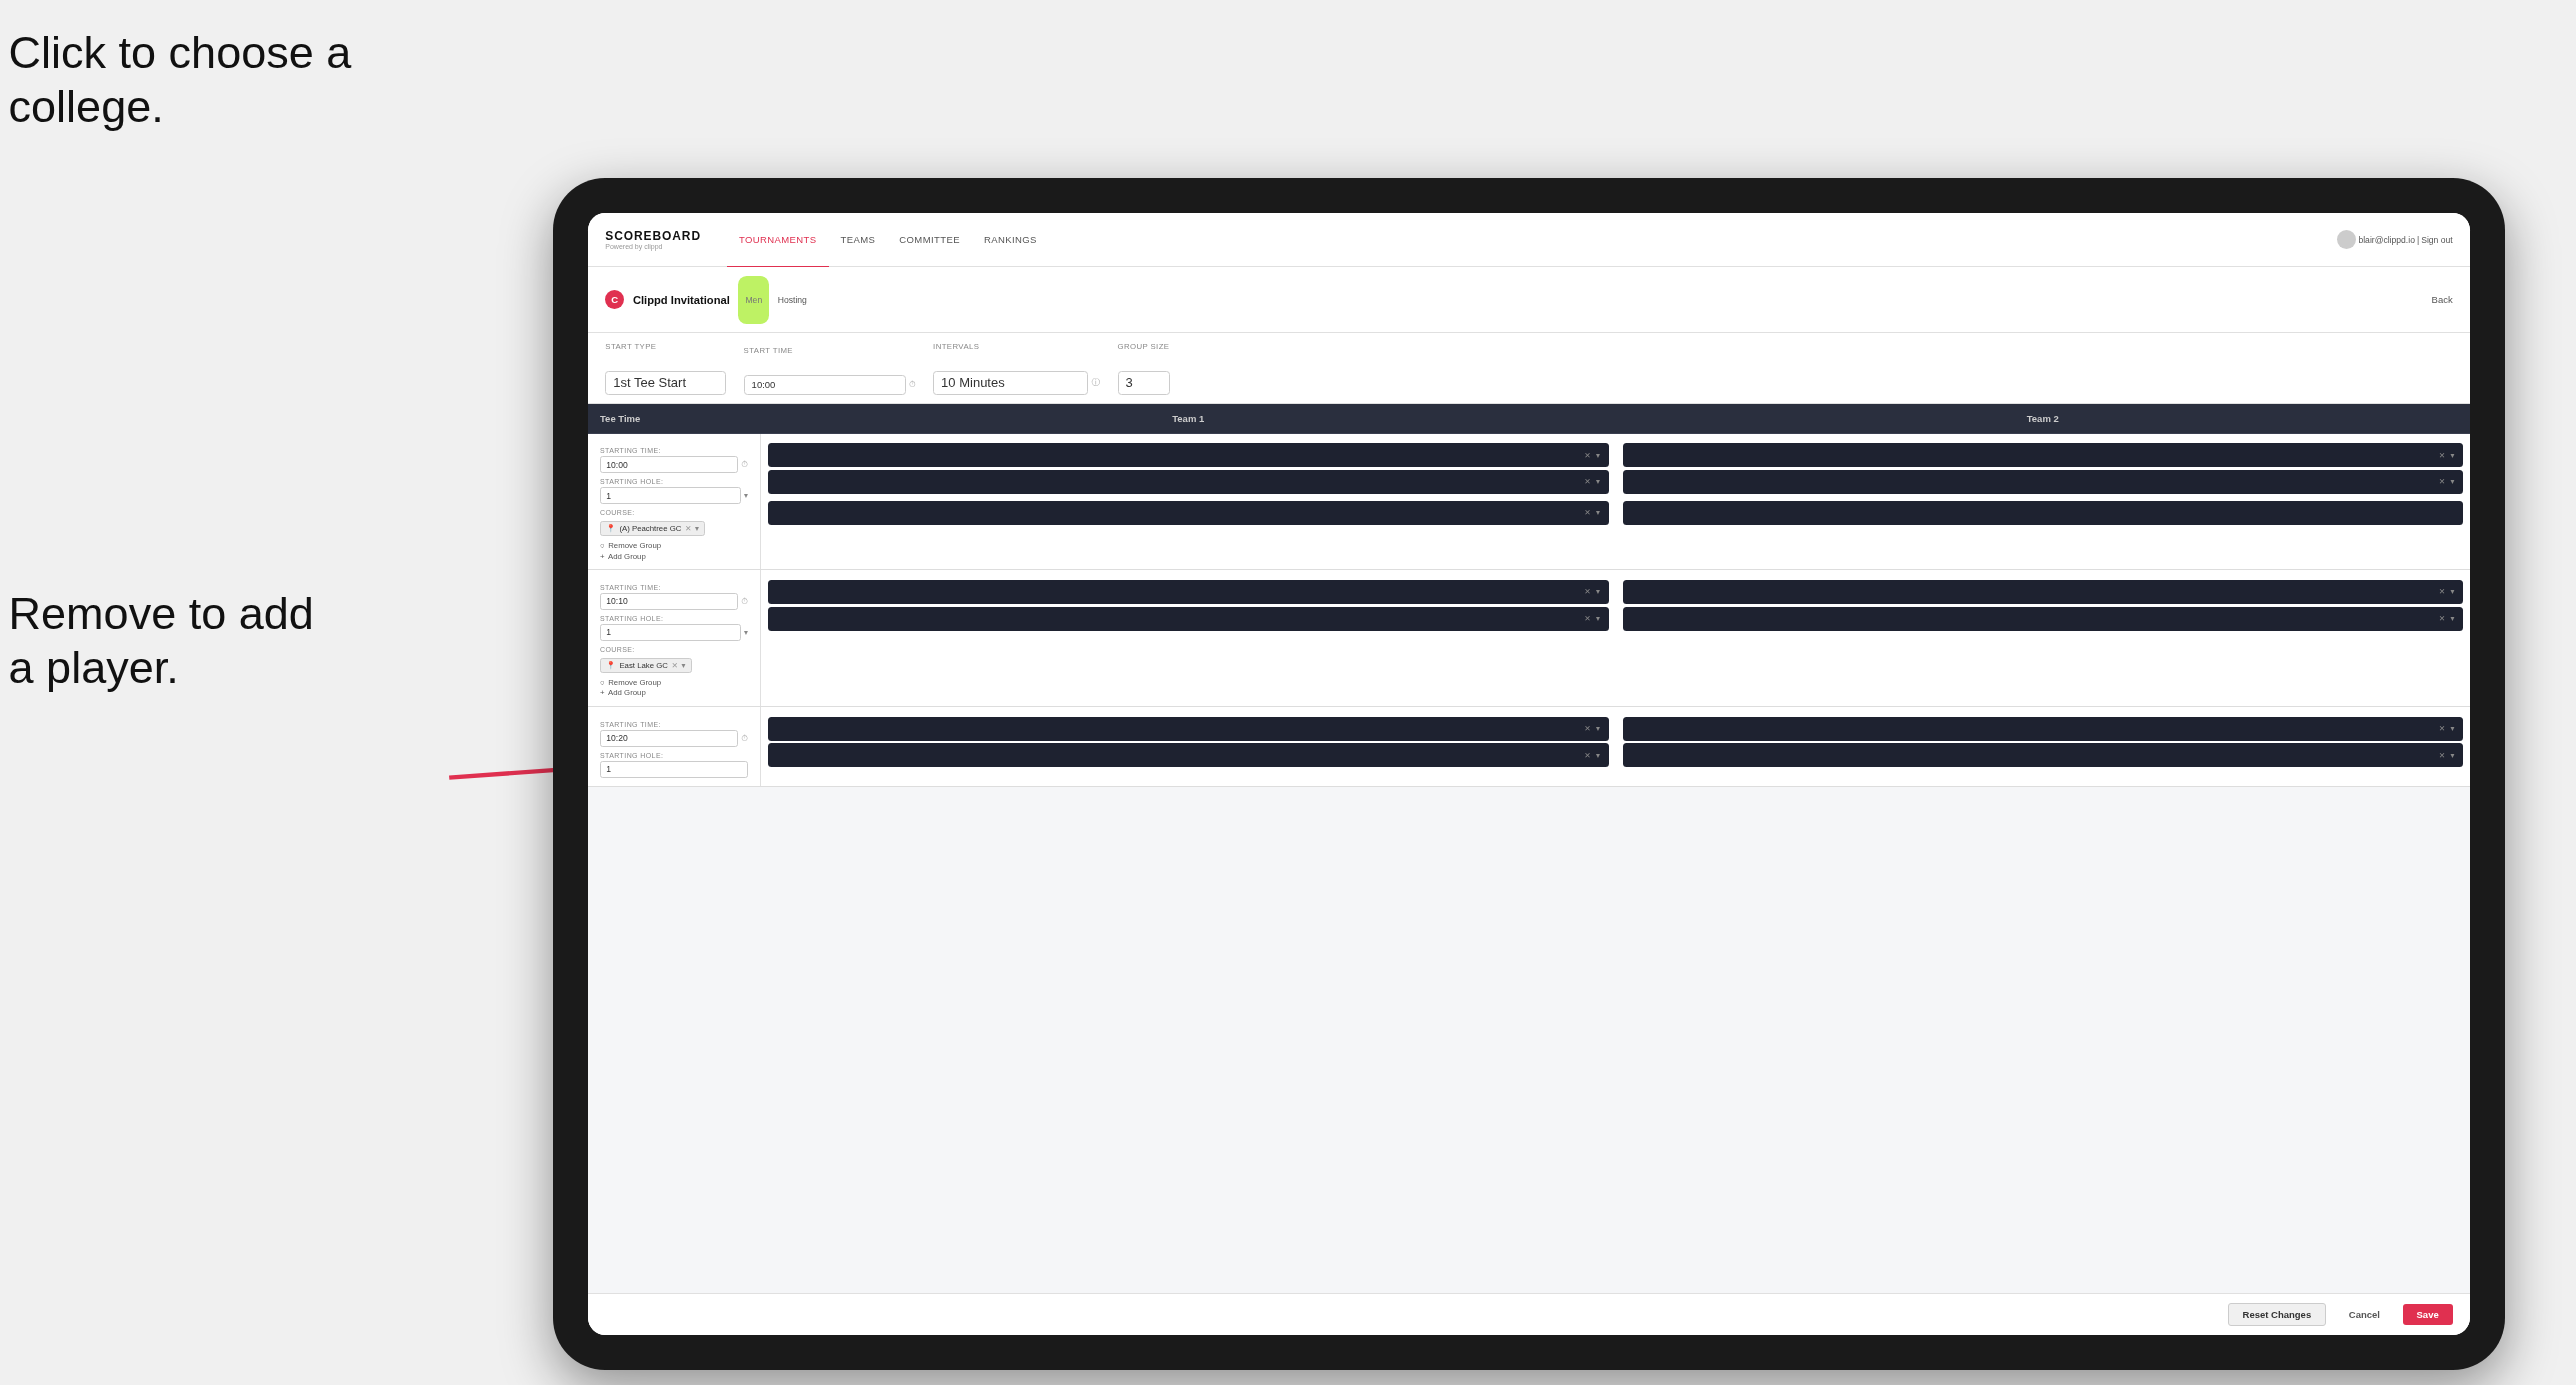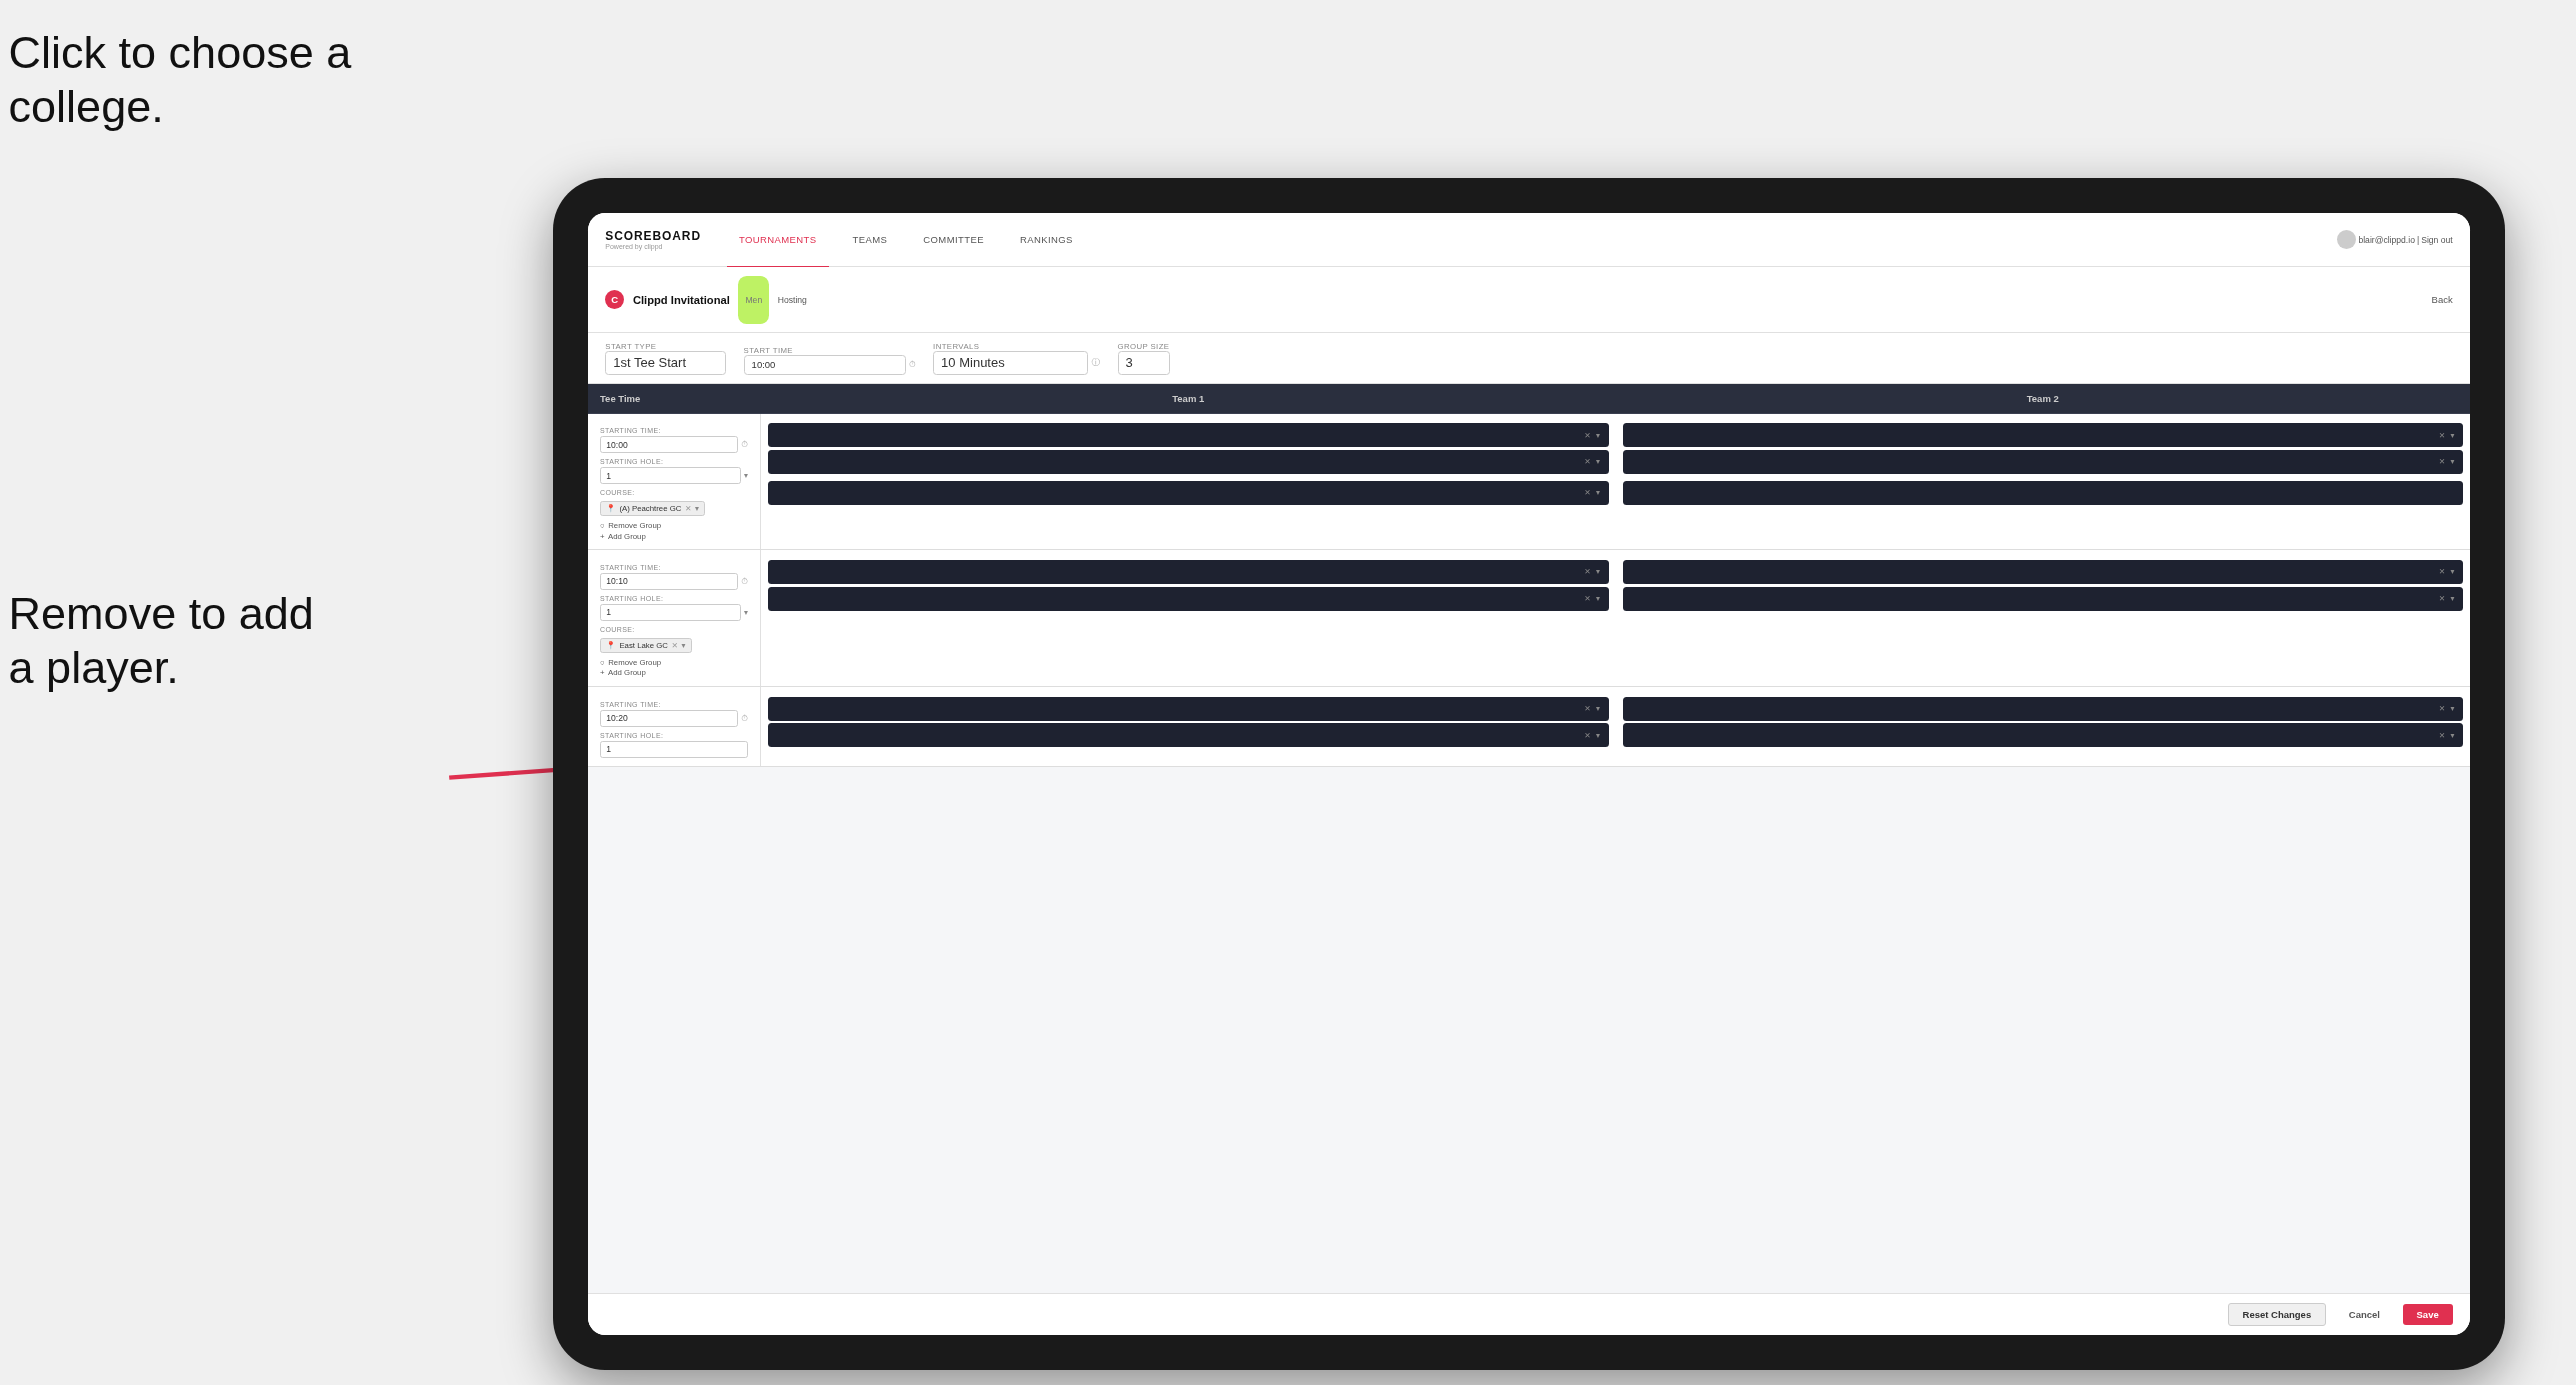--- a/index.html
+++ b/index.html
@@ -74,21 +74,21 @@
       font-weight: 800;
       color: #111;
       letter-spacing: 0.9px;
     }
     .brand-subtitle {
       font-size: 7px;
       color: #999;
     }
     .nav-links {
       display: flex;
-      gap: 12px;
+      gap: 0;
       flex: 1;
     }
     .nav-link {
       font-size: 9.5px;
       color: #555;
       padding: 0 12px;
       height: 54px;
       display: flex;
       align-items: center;
       cursor: pointer;
@@ -160,21 +160,21 @@
       padding: 8.6px 17.3px 8.6px;
       display: flex;
       gap: 17.3px;
       align-items: flex-end;
       border-bottom: 0.9px solid #e0e0e0;
       flex-shrink: 0;
     }
     .config-field {
       display: flex;
       flex-direction: column;
-      gap: 0;
+      gap: 20px;
     }
     .config-label {
       font-size: 7.8px;
       color: #888;
       text-transform: uppercase;
       letter-spacing: 0.4px;
     }
     .config-select {
       background: #fff;
       border: 0.9px solid #ccc;

